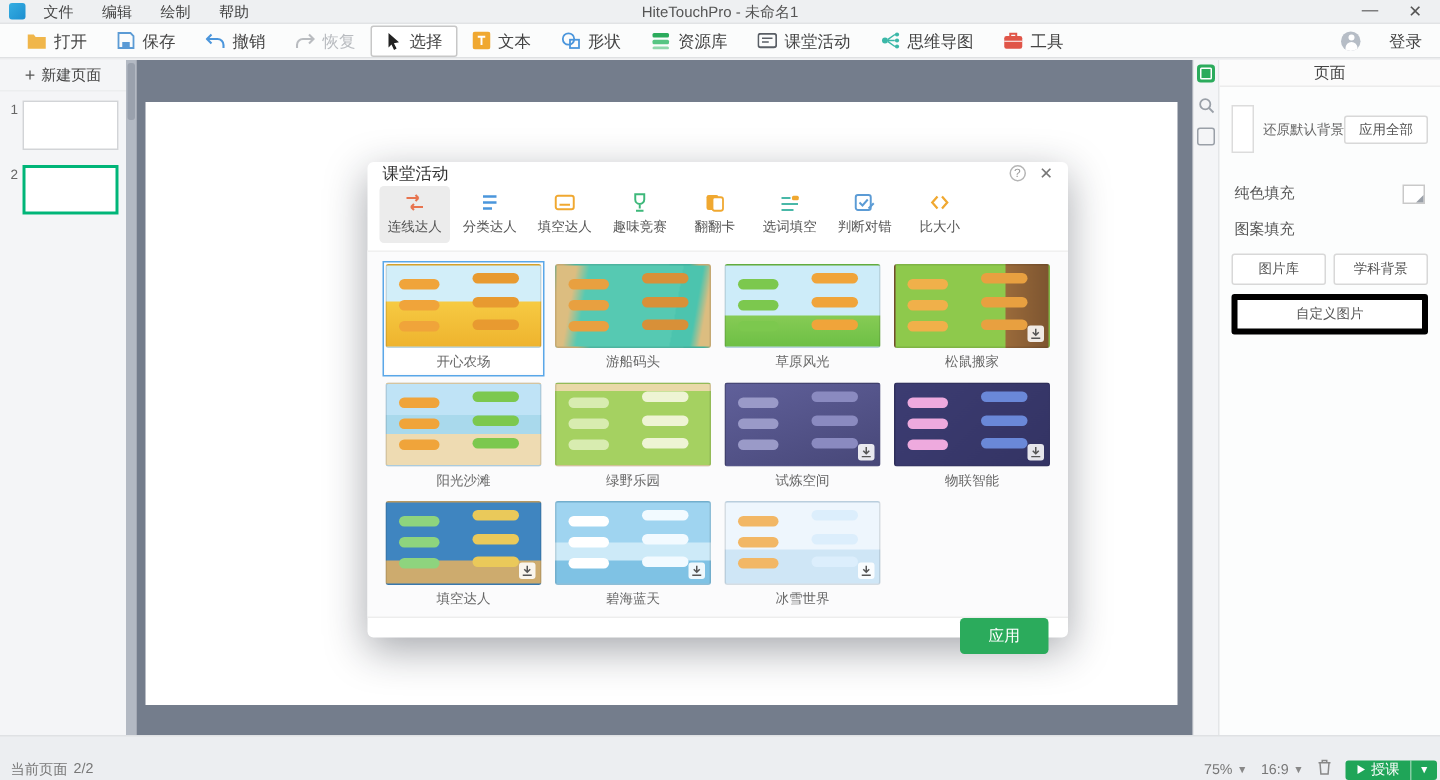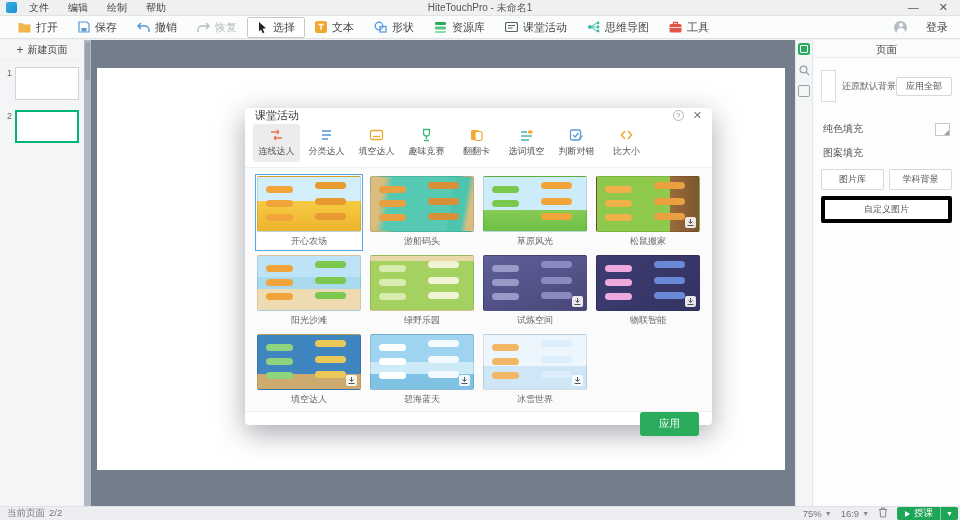--- a/index.html
+++ b/index.html
@@ -59,21 +59,21 @@
   .rp-applyall { border:1px solid #d8d8d8; border-radius:2px; background:#fff; padding:2px 9px; font-size:9px; color:#555; cursor:pointer; white-space:nowrap; }
   .rp-row { display:flex; align-items:center; justify-content:space-between; padding:10px 10px 0; }
   .rp-label { font-size:10px; color:#555; }
   .swatch { width:15px; height:13px; background:#fff; border:1px solid #c9c9c9; position:relative; cursor:pointer; }
   .swatch::after { content:""; position:absolute; right:0; bottom:0; border-style:solid; border-width:0 0 5px 5px; border-color:transparent transparent #9aa0a8 transparent; }
   .rp-btnrow { display:flex; gap:5px; padding:9px 8px 0; }
   .rp-btn { flex:1; text-align:center; border:1px solid #d8d8d8; border-radius:2px; background:#fff; padding:3px 0; font-size:9px; color:#555; cursor:pointer; white-space:nowrap; }
   .rp-btnfull { margin:6px 8px 0; text-align:center; border:4px solid #000000; border-radius:2px; background:#fff; padding:3px 0; font-size:9px; color:#555; cursor:pointer; }
 
   
-  .statusbar { position:absolute; left:0; right:0; bottom:0; height:14px; background:#eceef1; border-top:1px solid #dfe1e4; display:flex; align-items:flex-end; font-size:9.5px; color:#777; padding:0 2px 0 7px; }
+  .statusbar { position:absolute; left:0; right:0; bottom:0; height:30px; background:#eceef1; border-top:1px solid #dfe1e4; display:flex; align-items:flex-end; font-size:9.5px; color:#777; padding:0 2px 0 7px; }
   .sb-left { display:flex; gap:4px; }
   .sb-right { margin-left:auto; display:flex; align-items:center; gap:9px; }
   .sb-dd { display:flex; align-items:center; gap:3px; cursor:pointer; }
   .caret { font-size:7px; color:#888; }
   .teach { background:#1fa558; color:#fff; border-radius:2px; height:13px; display:flex; align-items:center; padding:0 0 0 8px; gap:4px; font-size:9.5px; cursor:pointer; }
   .teach .tri { width:0; height:0; border-left:5px solid #fff; border-top:3.5px solid transparent; border-bottom:3.5px solid transparent; }
   .teach .tcaret { padding:0 5px; margin-left:3px; border-left:1px solid rgba(255,255,255,.45); font-size:7px; align-self:stretch; display:flex; align-items:center; }
 
   
   .dialog { position:absolute; left:245px; top:108px; width:467px; height:317px; background:#fff; border-radius:4px; box-shadow:0 8px 28px rgba(20,25,40,.38); z-index:5; display:flex; flex-direction:column; }

